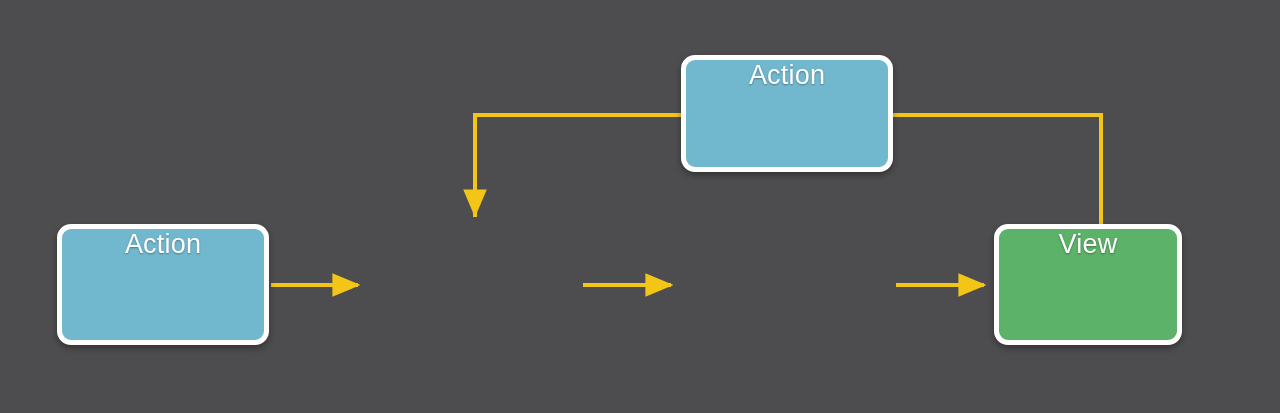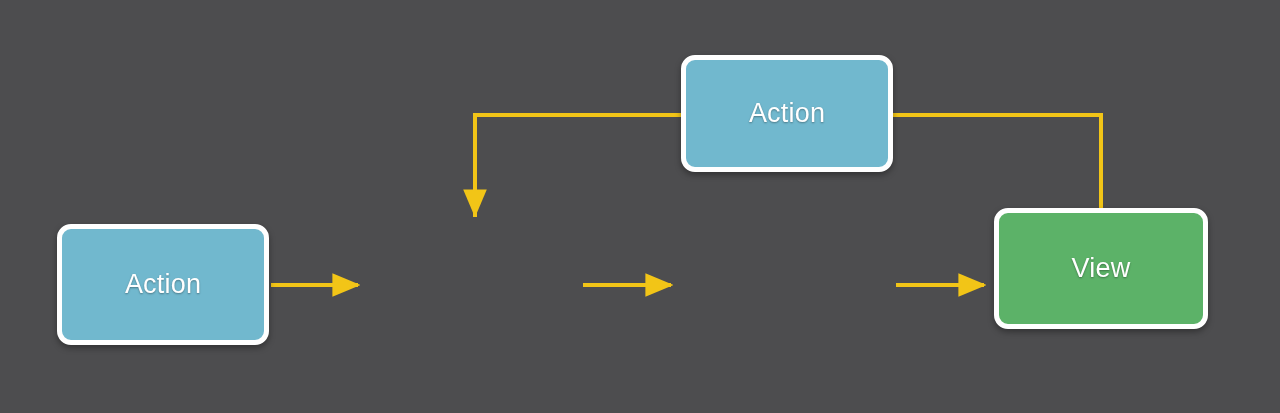--- a/index.html
+++ b/index.html
@@ -25,37 +25,37 @@
     width: 1280px;
     height: 413px;
   }
   .node {
     position: absolute;
     box-sizing: border-box;
     border: 5px solid #ffffff;
     border-radius: 14px;
     box-shadow: 0 3px 6px rgba(0,0,0,0.35);
     display: flex;
-    align-items: center;
+    align-items: flex-start;
     justify-content: center;
     z-index: 3;
   }
   .node-label {
     color: #ffffff;
     font-size: 27px;
     font-weight: 400;
     letter-spacing: 0.2px;
     text-shadow: 0 1px 2px rgba(0,0,0,0.35);
     white-space: nowrap;
   }
   .node-action-top   { left: 681px; top: 55px;  width: 212px; height: 117px; background: #71b8ce; }
   .node-action-left  { left: 57px;  top: 224px; width: 212px; height: 121px; background: #71b8ce; }
   .node-dispatcher   { left: 368px; top: 224px; width: 212px; height: 121px; background: #3f3d3c; }
   .node-store        { left: 681px; top: 224px; width: 212px; height: 121px; background: #32495c; }
-  .node-view         { left: 994px; top: 208px; width: 214px; height: 121px; background: #5cb268; }
+  .node-view         { left: 994px; top: 224px; width: 188px; height: 121px; background: #5cb268; }
 </style>
 </head>
 <body>
 
 <div id="diagram">
 
   <svg id="connector-layer" viewBox="0 0 1280 413" width="1280" height="413" xmlns="http://www.w3.org/2000/svg">
     <defs>
       <marker id="arrowhead" markerWidth="7" markerHeight="7" refX="6.4" refY="3.5" orient="auto" markerUnits="strokeWidth">
         <path d="M 0 0.55 L 7 3.5 L 0 6.45 z" fill="#f2c517"></path>

